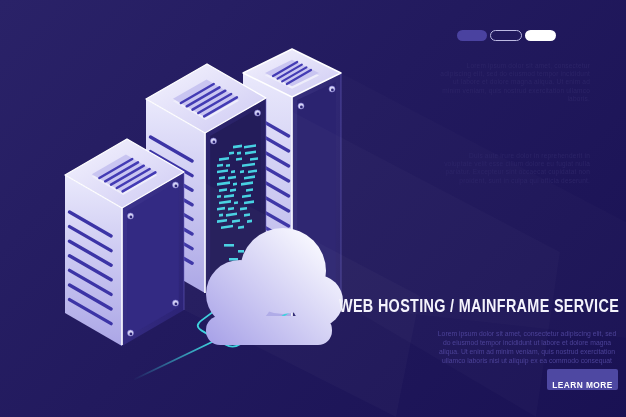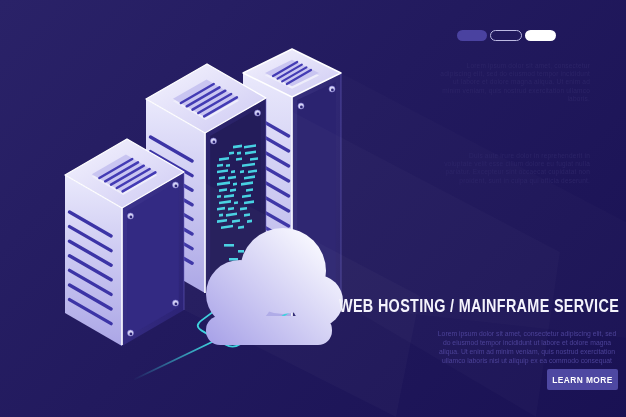--- a/index.html
+++ b/index.html
@@ -29,21 +29,21 @@
     font-size:18px;font-weight:bold;color:#f4f3fc;letter-spacing:.4px;
     transform:scaleX(.8);transform-origin:100% 50%;
   }
   .desc{
     position:absolute;right:28px;top:329px;width:182px;text-align:center;
     font-size:6.8px;line-height:9px;color:#4c4298;
   }
   .cta{
     position:absolute;right:28px;top:369px;width:71px;height:21px;
     background:#4e48a2;border:none;border-radius:2px;cursor:pointer;
-    display:flex;align-items:center;justify-content:center;padding:0;
+    display:flex;align-items:flex-end;justify-content:center;padding:0;
   }
   .cta span{
     color:#ffffff;font-size:9.5px;font-weight:bold;letter-spacing:.5px;
     transform:scaleX(.88);white-space:nowrap;
     font-family:"Liberation Sans","DejaVu Sans",sans-serif;
   }
 </style>
 </head>
 <body>
 

